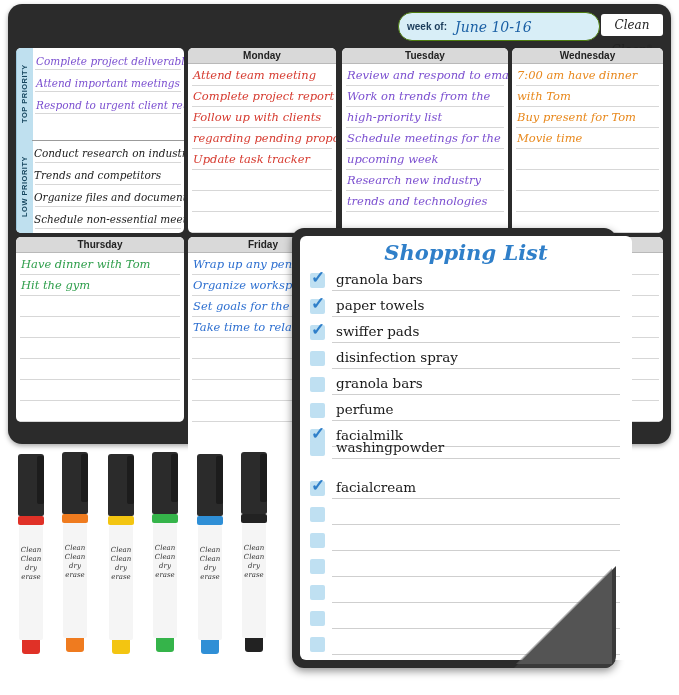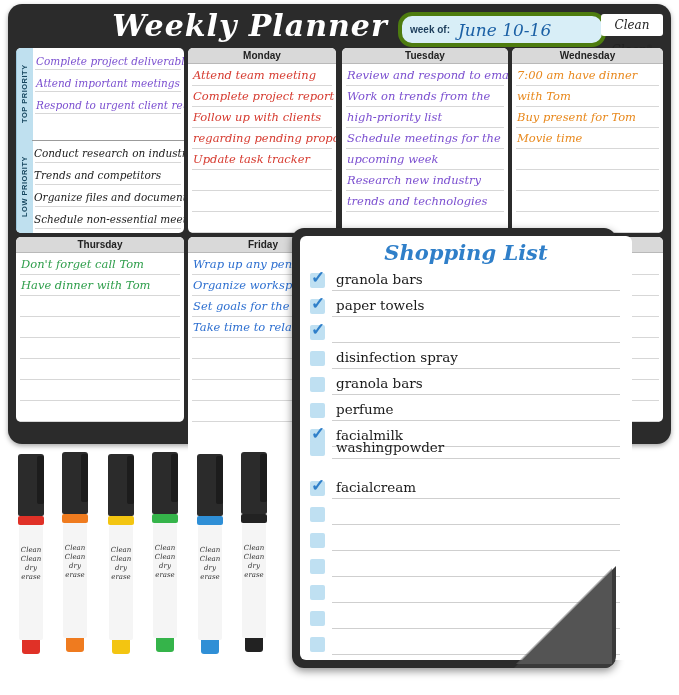--- a/index.html
+++ b/index.html
@@ -14,29 +14,29 @@
   #planner-inner{position:absolute;left:0;top:0;right:0;bottom:0;}
 
   .title-script{
     position:absolute;left:92px;top:4px;width:300px;height:36px;
     font-family:"DejaVu Serif",serif;font-style:italic;font-weight:bold;
     font-size:30px;color:#ffffff;letter-spacing:1px;
     text-align:center;line-height:36px;
   }
   #week-of-box{
     position:absolute;left:390px;top:8px;width:200px;height:27px;
-    background:#d8eef7;border:4px solid #4d7c0f;border-radius:14px;
+    background:#d8eef7;border:1px solid #4d7c0f;border-radius:14px;
     display:flex;align-items:center;
   }
   #week-of-label{
     font-size:10px;font-weight:bold;color:#1b3c5a;margin-left:8px;white-space:nowrap;
   }
   #week-of-value{
     font-family:"DejaVu Serif",serif;font-style:italic;color:#1b60a5;
-    font-size:17px;margin-left:8px;
+    font-size:14px;margin-left:8px;
   }
   #brand-logo{
     position:absolute;right:8px;top:10px;width:62px;height:22px;
     background:#ffffff;border-radius:3px;
     font-family:"DejaVu Serif",serif;font-style:italic;font-size:12px;
     color:#222;text-align:center;line-height:22px;
   }
   #brand-logo sup{font-size:6px;vertical-align:super;}
 
   
@@ -142,21 +142,20 @@
     font-family:"DejaVu Serif",serif;font-style:italic;font-size:7px;color:#333;line-height:9px;
   }
   .mk-tip{position:absolute;left:4px;top:186px;width:18px;height:14px;border-radius:0 0 3px 3px;}
 </style>
 </head>
 <body>
 
 <div id="planner-board">
   <div id="planner-inner">
 
-    <div class="title-script">Weekly Planner</div>
 
     <div id="week-of-box">
       <span id="week-of-label">week of:</span>
       <span id="week-of-value">June  10-16</span>
     </div>
 
     <div id="brand-logo">
       <span>Clean Clean</span><sup>®</sup>
     </div>
 
@@ -257,22 +256,22 @@
         <div class="ln" style="top:21px"></div>
           <div class="ln" style="top:42px"></div>
         <div class="ln" style="top:63px"></div>
           <div class="ln" style="top:84px"></div>
         <div class="ln" style="top:105px"></div>
           <div class="ln" style="top:126px"></div>
         <div class="ln" style="top:147px"></div>
           <div class="ln" style="top:168px"></div>
       </div>
       <div class="entries">
-        <div class="entry c-green">Don't forget call Tom</div>
         <div class="entry c-green">Have dinner with Tom</div>
+        <div class="entry c-green">Hit the gym</div>
       </div>
     </div>
 
     <div class="cell" id="cell-friday">
       <div class="cell-head">Friday</div>
       <div class="lines">
         <div class="ln" style="top:21px"></div>
           <div class="ln" style="top:42px"></div>
         <div class="ln" style="top:63px"></div>
           <div class="ln" style="top:84px"></div>
@@ -333,20 +332,21 @@
       </div>
       <div class="srow" style="top:26px">
         <span class="sbox"></span>
         <span class="scheck">✓</span>
         <span class="stext">paper towels</span>
         <span class="sline"></span>
       </div>
       <div class="srow" style="top:52px">
         <span class="sbox"></span>
         <span class="scheck">✓</span>
+        <span class="stext">swiffer pads</span>
         <span class="sline"></span>
       </div>
       <div class="srow" style="top:78px">
         <span class="sbox"></span>
         <span class="stext">disinfection spray</span>
         <span class="sline"></span>
       </div>
       <div class="srow" style="top:104px">
         <span class="sbox"></span>
         <span class="stext">granola bars</span>

